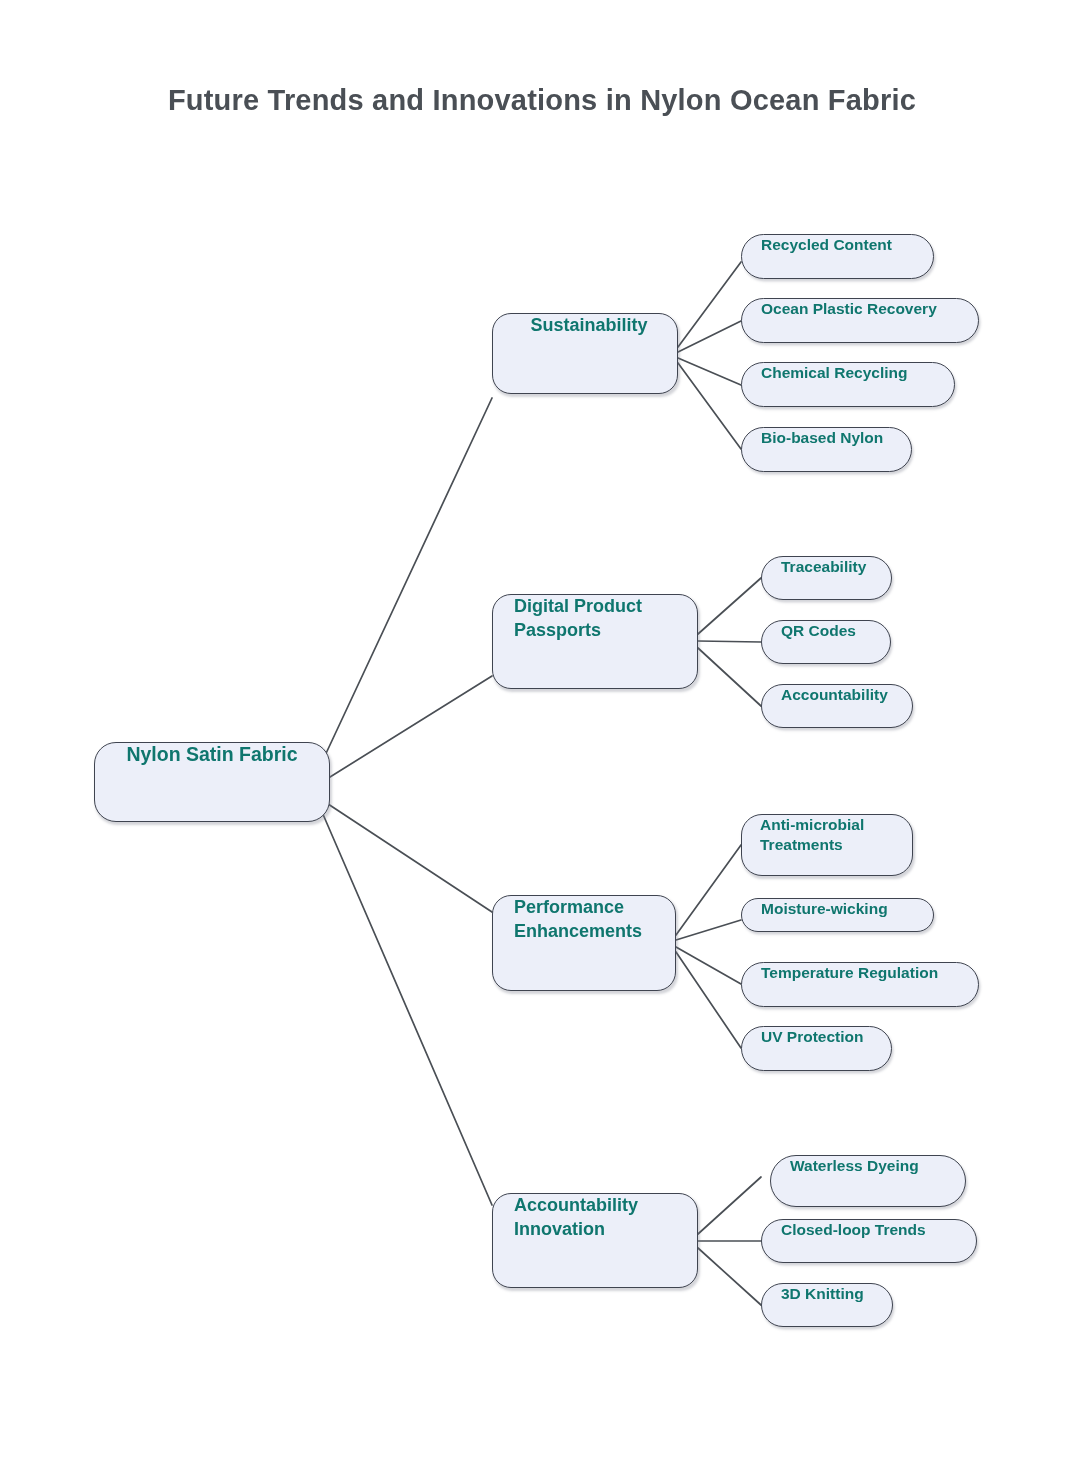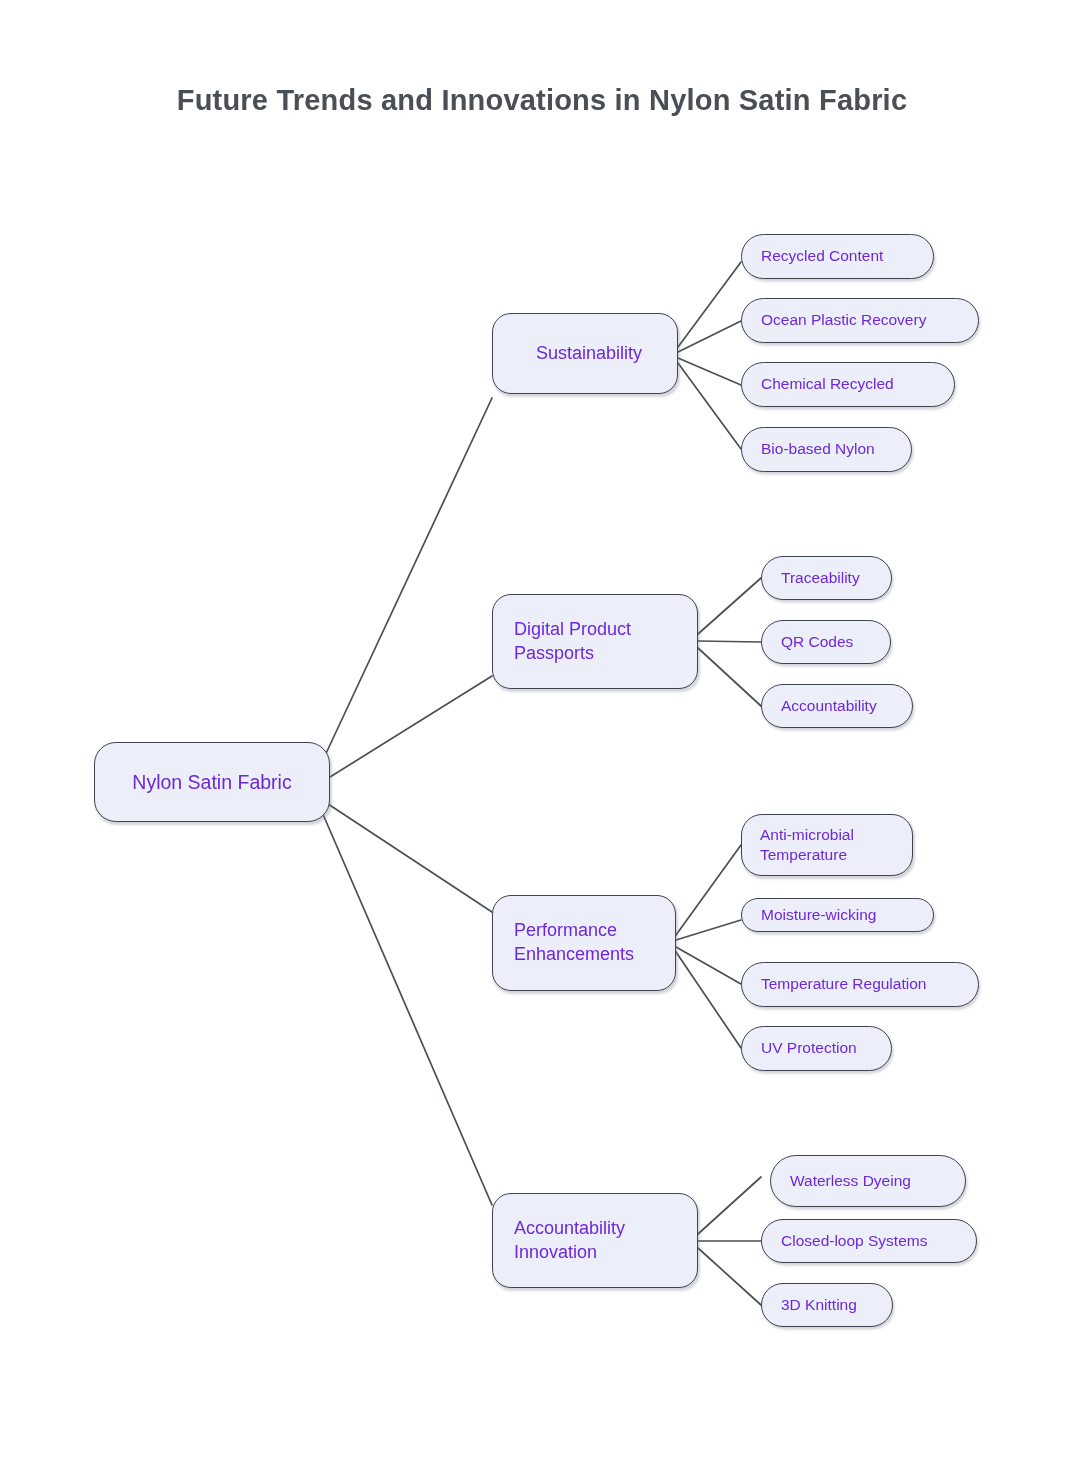--- a/index.html
+++ b/index.html
@@ -42,24 +42,23 @@
     width: 1084px;
     height: 1476px;
     pointer-events: none;
   }
 
   .node {
     position: absolute;
     box-sizing: border-box;
     background: #eceff9;
     border: 1.6px solid #3f4450;
-    color: #6d28d9;
-    font-weight: normal;
+    color: #0f766e;
+    font-weight: bold;
     display: flex;
-    align-items: center;
     box-shadow: 1.5px 2.5px 2.5px rgba(120,125,140,0.33);
     white-space: pre-line;
   }
 
   .node-root {
     border-radius: 22px;
     font-size: 19.5px;
     justify-content: center;
     text-align: center;
     margin-left: 8px;
@@ -88,21 +87,21 @@
   .node-leaf.multiline {
     border-radius: 21px;
     padding-left: 18px;
   }
 </style>
 </head>
 <body>
 
 <div id="mindmap-canvas">
 
-  <div id="diagram-title">Future Trends and Innovations in Nylon Satin Fabric</div>
+  <div id="diagram-title">Future Trends and Innovations in Nylon Ocean Fabric</div>
 
   <svg id="edge-layer" viewBox="0 0 1084 1476" xmlns="http://www.w3.org/2000/svg">
       <line x1="322" y1="762" x2="492" y2="398" stroke="#4a4f55" stroke-width="1.7" stroke-linecap="round"></line>
       <line x1="322" y1="782" x2="492" y2="676" stroke="#4a4f55" stroke-width="1.7" stroke-linecap="round"></line>
       <line x1="322" y1="800" x2="492" y2="912" stroke="#4a4f55" stroke-width="1.7" stroke-linecap="round"></line>
       <line x1="322" y1="812" x2="492" y2="1205" stroke="#4a4f55" stroke-width="1.7" stroke-linecap="round"></line>
       <line x1="678" y1="347" x2="741" y2="262" stroke="#4a4f55" stroke-width="1.7" stroke-linecap="round"></line>
       <line x1="678" y1="352" x2="741" y2="321" stroke="#4a4f55" stroke-width="1.7" stroke-linecap="round"></line>
       <line x1="678" y1="358" x2="741" y2="385" stroke="#4a4f55" stroke-width="1.7" stroke-linecap="round"></line>
       <line x1="678" y1="363" x2="741" y2="449" stroke="#4a4f55" stroke-width="1.7" stroke-linecap="round"></line>
@@ -116,34 +115,34 @@
       <line x1="698" y1="1234" x2="761" y2="1177" stroke="#4a4f55" stroke-width="1.7" stroke-linecap="round"></line>
       <line x1="698" y1="1241" x2="761" y2="1241" stroke="#4a4f55" stroke-width="1.7" stroke-linecap="round"></line>
       <line x1="698" y1="1248" x2="761" y2="1305" stroke="#4a4f55" stroke-width="1.7" stroke-linecap="round"></line>
     </svg>
 
   <div id="node-layer">
       <div class="node node-root" style="left: 86px; top: 742px; width: 236px; height: 80px;"><span>Nylon Satin Fabric</span></div>
       <div class="node node-branch center" style="left: 492px; top: 313px; width: 186px; height: 81px;"><span>Sustainability</span></div>
       <div class="node node-leaf" style="left: 741px; top: 234px; width: 193px; height: 45px;"><span>Recycled Content</span></div>
       <div class="node node-leaf" style="left: 741px; top: 298px; width: 238px; height: 45px;"><span>Ocean Plastic Recovery</span></div>
-      <div class="node node-leaf" style="left: 741px; top: 362px; width: 214px; height: 45px;"><span>Chemical Recycled</span></div>
+      <div class="node node-leaf" style="left: 741px; top: 362px; width: 214px; height: 45px;"><span>Chemical Recycling</span></div>
       <div class="node node-leaf" style="left: 741px; top: 427px; width: 171px; height: 45px;"><span>Bio-based Nylon</span></div>
       <div class="node node-branch" style="left: 492px; top: 594px; width: 206px; height: 95px;"><span>Digital Product
 Passports</span></div>
       <div class="node node-leaf" style="left: 761px; top: 556px; width: 131px; height: 44px;"><span>Traceability</span></div>
       <div class="node node-leaf" style="left: 761px; top: 620px; width: 130px; height: 44px;"><span>QR Codes</span></div>
       <div class="node node-leaf" style="left: 761px; top: 684px; width: 152px; height: 44px;"><span>Accountability</span></div>
       <div class="node node-branch" style="left: 492px; top: 895px; width: 184px; height: 96px;"><span>Performance
 Enhancements</span></div>
       <div class="node node-leaf multiline" style="left: 741px; top: 814px; width: 172px; height: 62px;"><span>Anti-microbial
-Temperature</span></div>
+Treatments</span></div>
       <div class="node node-leaf" style="left: 741px; top: 898px; width: 193px; height: 34px;"><span>Moisture-wicking</span></div>
       <div class="node node-leaf" style="left: 741px; top: 962px; width: 238px; height: 45px;"><span>Temperature Regulation</span></div>
       <div class="node node-leaf" style="left: 741px; top: 1026px; width: 151px; height: 45px;"><span>UV Protection</span></div>
       <div class="node node-branch" style="left: 492px; top: 1193px; width: 206px; height: 95px;"><span>Accountability
 Innovation</span></div>
       <div class="node node-leaf" style="left: 770px; top: 1155px; width: 196px; height: 52px;"><span>Waterless Dyeing</span></div>
-      <div class="node node-leaf" style="left: 761px; top: 1219px; width: 216px; height: 44px;"><span>Closed-loop Systems</span></div>
+      <div class="node node-leaf" style="left: 761px; top: 1219px; width: 216px; height: 44px;"><span>Closed-loop Trends</span></div>
       <div class="node node-leaf" style="left: 761px; top: 1283px; width: 132px; height: 44px;"><span>3D Knitting</span></div>
     </div>
 
 </div>
 
 </body></html>

